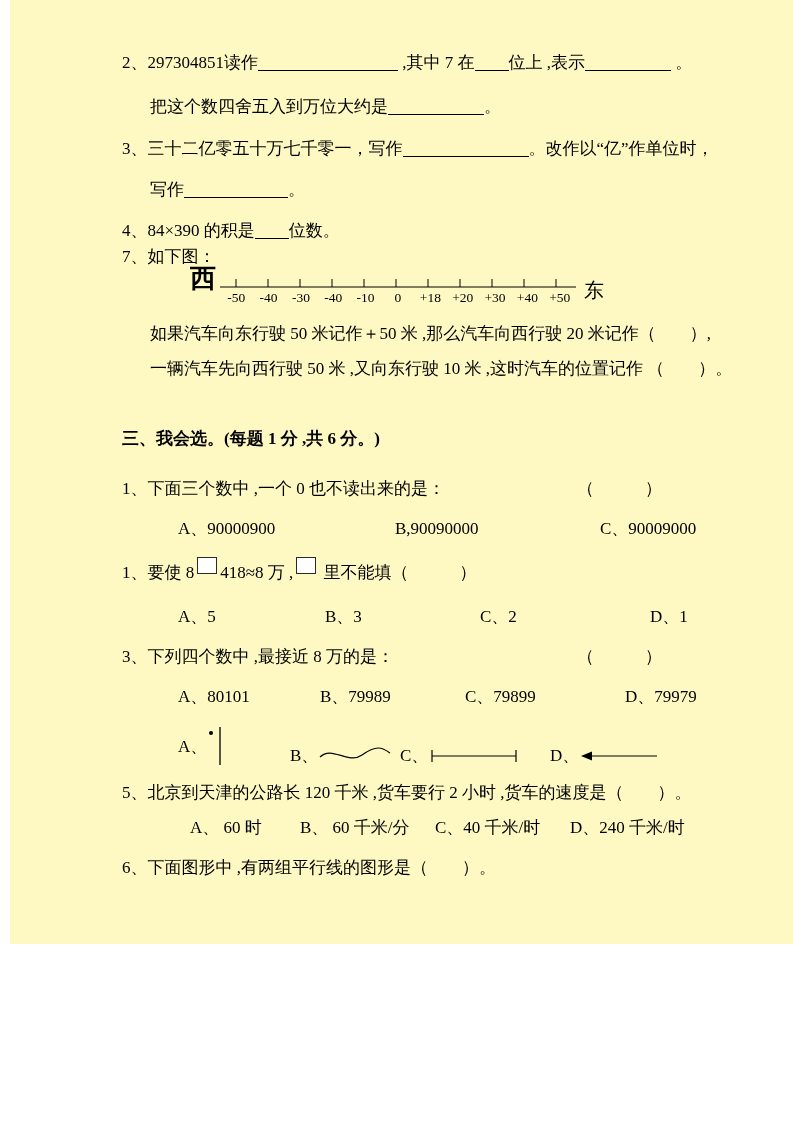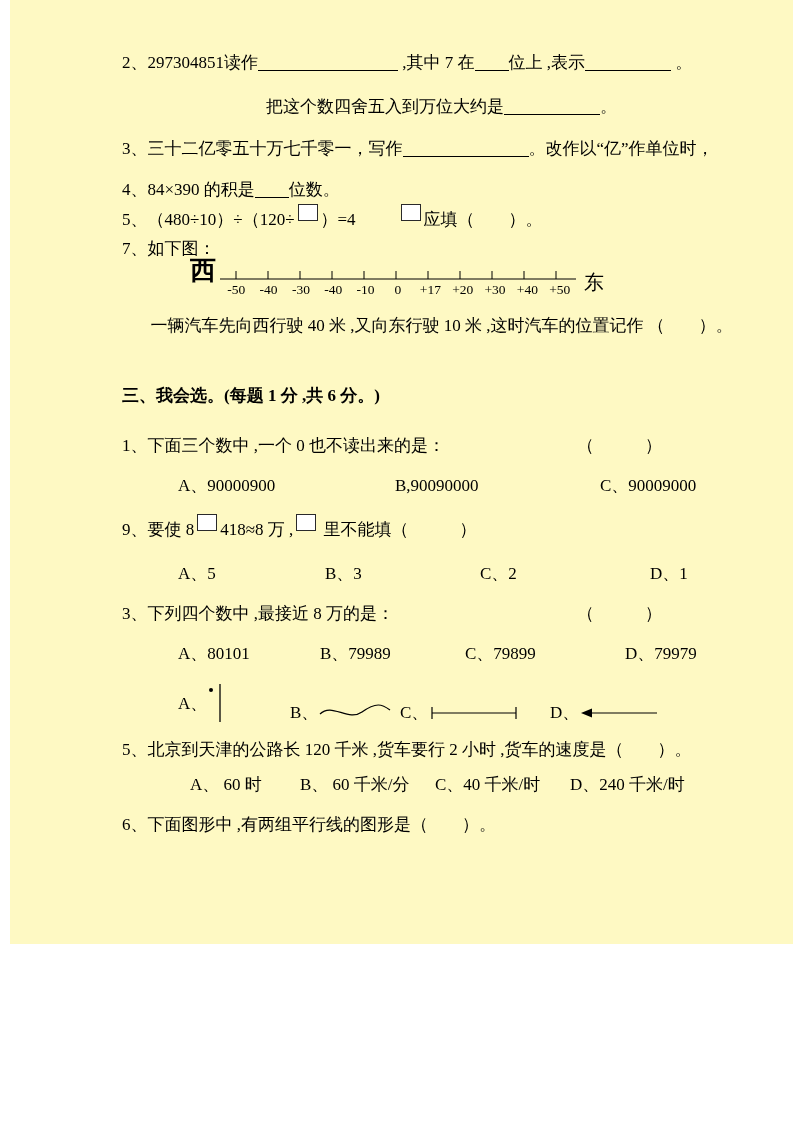--- a/index.html
+++ b/index.html
@@ -6,21 +6,21 @@
   html,body { background:#ffffff; }
   body { width:793px; height:1122px; overflow:hidden; }
   .page {
     width:793px; height:944px; background:#fef9c3; color:#000;
     padding:51px 70px 0 112px;
     font-family:"Liberation Serif","DejaVu Serif",serif;
     font-size:17px; line-height:23px;margin-left:10px;
   }
   .t { white-space:pre-wrap; }
   .line { }
-  .indent { padding-left:28px;text-align:center; }
+  .indent { padding-left:28px; }
   .blank {
     display:inline-block; height:1em; border-bottom:1px solid #000;
     vertical-align:-3px;
   }
   .sqbox {
     display:inline-block; width:20px; height:17px; border:1.4px solid #2a2a2a;
     vertical-align:4px; margin:0 3px; background:#fff;
   }
   .heading { font-weight:bold; }
   .stem-row { display:flex; }
@@ -49,28 +49,28 @@
   <div class="line" style="margin-bottom:21px">
     <span class="t">2、297304851读作</span><span class="blank" style="width:140px"></span><span class="t"> ,其中 7 在</span><span class="blank" style="width:34px"></span><span class="t">位上 ,表示</span><span class="blank" style="width:86px"></span><span class="t"> 。</span>
   </div>
   <div class="line indent" style="margin-bottom:19px">
     <span class="t">把这个数四舍五入到万位大约是</span><span class="blank" style="width:96px"></span><span class="t">。</span>
   </div>
 
   <div class="line" style="margin-bottom:18px">
     <span class="t">3、三十二亿零五十万七千零一，写作</span><span class="blank" style="width:126px"></span><span class="t">。改作以“亿”作单位时，</span>
   </div>
+  <div class="line indent" style="margin-bottom:18px">
+    <span class="t">写作</span><span class="blank" style="width:104px"></span><span class="t">。</span>
+  </div>
 
   <div class="line" style="margin-bottom:3px">
     <span class="t">4、84×390 的积是</span><span class="blank" style="width:34px"></span><span class="t">位数。</span>
   </div>
 
-  <div class="line" style="margin-bottom:6px">
-    <span class="t">5、（480÷10）÷（120÷</span><span class="sqbox"></span><span class="t">）=4</span><span style="display:inline-block;width:42px"></span><span class="sqbox"></span><span class="t">应填（　　）。</span>
-  </div>
 
 
   <div class="line" style="margin-bottom:6px">
     <span class="t">7、如下图：</span>
   </div>
 
   <div class="nl-row" style="margin-bottom:16px">
     <span class="west">西</span>
     <div class="nl-mid">
       <svg width="356" height="16" viewBox="0 0 356 16">
@@ -87,51 +87,54 @@
         <line x1="304" y1="5" x2="304" y2="13" stroke="#000" stroke-width="1"></line>
         <line x1="336" y1="5" x2="336" y2="13" stroke="#000" stroke-width="1"></line>
       </svg>
       <div class="nl-labels">
         <span>-50</span>
         <span>-40</span>
         <span>-30</span>
         <span>-40</span>
         <span>-10</span>
         <span>0</span>
-        <span>+17</span>
+        <span>+18</span>
         <span>+20</span>
         <span>+30</span>
         <span>+40</span>
         <span>+50</span>
       </div>
     </div>
     <span class="east">东</span>
   </div>
 
   <div class="line indent" style="margin-bottom:12px">
-    <span class="t">一辆汽车先向西行驶 40 米 ,又向东行驶 10 米 ,这时汽车的位置记作 （　　）。</span>
+    <span class="t">如果汽车向东行驶 50 米记作＋50 米 ,那么汽车向西行驶 20 米记作（　　）,</span>
+  </div>
+  <div class="line indent" style="margin-bottom:12px">
+    <span class="t">一辆汽车先向西行驶 50 米 ,又向东行驶 10 米 ,这时汽车的位置记作 （　　）。</span>
   </div>
 
 
   <div class="line heading" style="margin-top:47px; margin-bottom:27px">
     <span class="t">三、我会选。</span><span class="t">(每题 1 分 ,共 6 分。)</span>
   </div>
 
   <div class="line stem-row" style="margin-bottom:17px">
     <span class="t">1、下面三个数中 ,一个 0 也不读出来的是：</span>
     <span class="t paren-right">（　　　）</span>
   </div>
   <div class="line opts opts1" style="margin-bottom:17px">
     <span class="t">A、90000900</span>
     <span class="t">B,90090000</span>
     <span class="t">C、90009000</span>
   </div>
 
   <div class="line" style="margin-bottom:21px">
-    <span class="t">9、要使 8</span><span class="sqbox"></span><span class="t">418≈8 万 ,</span><span class="sqbox"></span><span class="t"> 里不能填（　　　）</span>
+    <span class="t">1、要使 8</span><span class="sqbox"></span><span class="t">418≈8 万 ,</span><span class="sqbox"></span><span class="t"> 里不能填（　　　）</span>
   </div>
   <div class="line opts opts2" style="margin-bottom:17px">
     <span class="t">A、5</span>
     <span class="t">B、3</span>
     <span class="t">C、2</span>
     <span class="t">D、1</span>
   </div>
 
   <div class="line stem-row" style="margin-bottom:17px">
     <span class="t">3、下列四个数中 ,最接近 8 万的是：</span>

